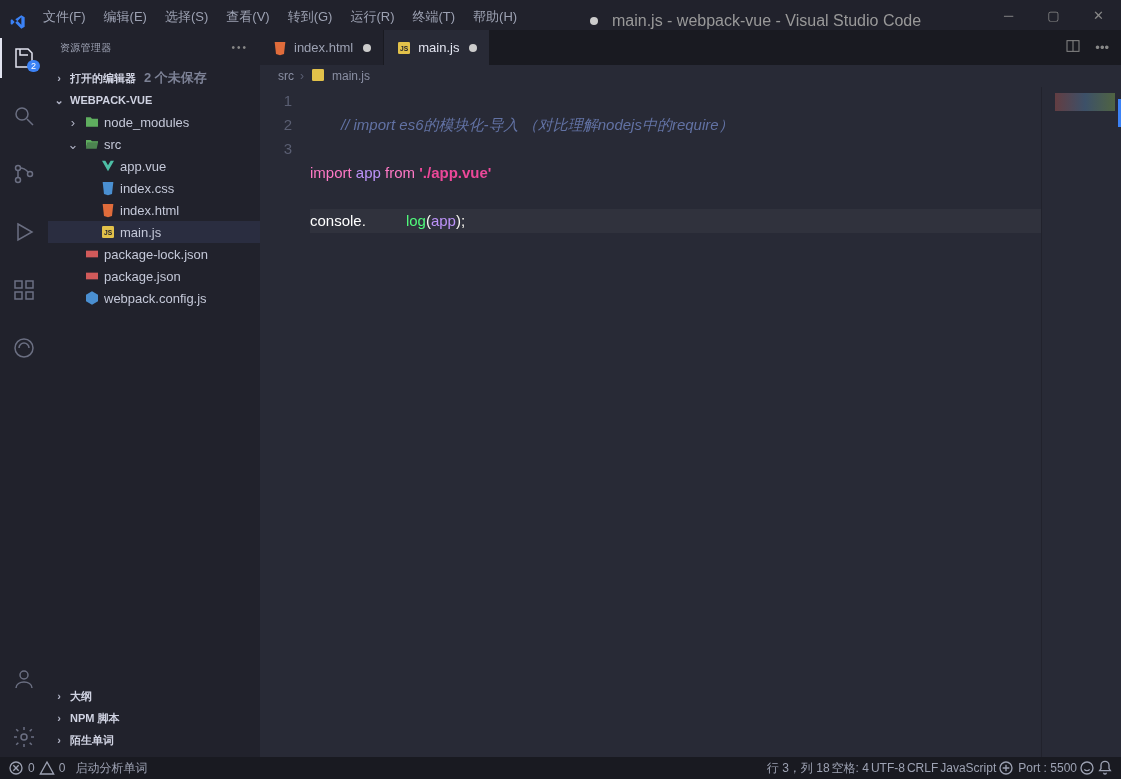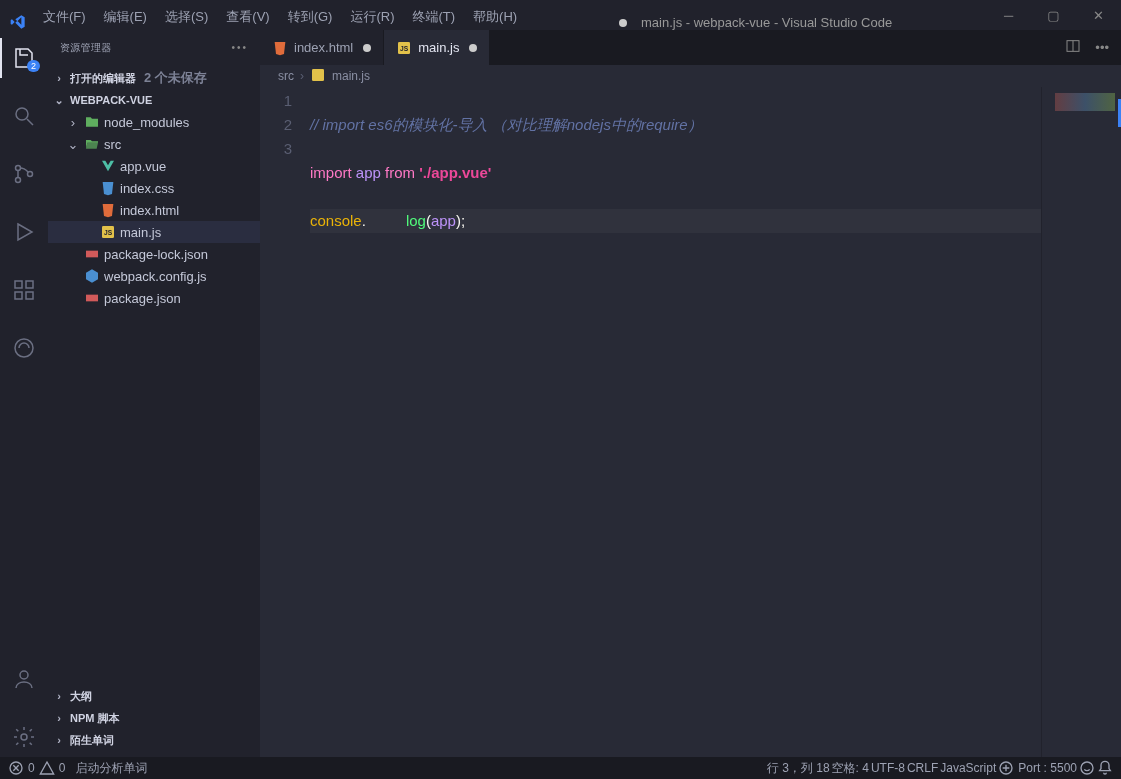--- a/index.html
+++ b/index.html
@@ -4,21 +4,21 @@
 <style>
 * { margin: 0; padding: 0; box-sizing: border-box; font-family: "Segoe UI", "Microsoft YaHei", sans-serif; }
 body { width: 1121px; height: 779px; background: #1e1e2e; color: #cccccc; overflow: hidden; display: flex; flex-direction: column; font-size: 13px; }
 
 
 .titlebar { height: 30px; background: #21222c; display: flex; align-items: flex-end; color: #9da2b3; }
 .titlebar .logo { width: 35px; display: flex; justify-content: center; }
 .titlebar .logo svg { width: 16px; height: 16px; }
 .menu { display: flex; gap: 2px; }
 .menu-item { padding: 4px 8px; cursor: default; }
-.title-center { flex: 1; text-align: center; font-size: 13px; display: flex; align-items: center; justify-content: center; gap: 14px; color: #999; margin-top: 20px; }
+.title-center { flex: 1; text-align: center; font-size: 16px; display: flex; align-items: center; justify-content: center; gap: 14px; color: #999; margin-top: 20px; }
 .title-center .dot { width: 8px; height: 8px; border-radius: 50%; background: #cccccc; display: inline-block; }
 .win-controls { display: flex; }
 .win-btn { width: 45px; height: 30px; display: flex; align-items: center; justify-content: center; color: #888; }
 
 
 .body { flex: 1; display: flex; min-height: 0; }
 
 
 .activitybar { width: 48px; background: #21222c; display: flex; flex-direction: column; align-items: center; padding-top: 8px; gap: 18px; color: #6b6f82; }
 .activitybar .act { width: 48px; height: 40px; display: flex; align-items: center; justify-content: center; position: relative; }
@@ -58,27 +58,27 @@
 .code-area { flex: 1; display: flex; position: relative; font-family: Consolas, "Courier New", monospace; font-size: 15px; line-height: 24px; background: #282a36; }
 .gutter { width: 50px; text-align: right; color: #5a5e72; padding-right: 18px; padding-top: 2px; }
 .code { flex: 1; padding-top: 2px; white-space: pre; }
 .code .ln { height: 24px; }
 .code .hl-line { background: rgba(255,255,255,0.04); }
 .minimap { width: 80px; background: #282a36; border-left: 1px solid #21222c; position: relative; }
 .minimap .blob { position: absolute; top: 6px; right: 6px; width: 60px; height: 18px; background: linear-gradient(90deg, #8a4a4a 0%, #4a6a8a 50%, #6a8a4a 100%); opacity: 0.6; }
 .minimap .edge { position: absolute; top: 12px; right: 0; width: 3px; height: 28px; background: #3b82f6; }
 
 
-.c-comment { color: #6272a4; font-style: italic; }
+.c-comment { color: #6272a4; font-style: italic; margin-left: 31px; }
 .c-kw  { color: #ff79c6; }
 .c-var { color: #bd93f9; }
 .c-str { color: #ec4899; font-weight: bold; }
 .c-fn  { color: #50fa7b; margin-left: 40px; }
 .c-punc{ color: #f8f8f2; }
-.c-obj { color: #eab308; }
+.c-obj { color: #ffffff; }
 
 
 .statusbar { height: 22px; background: #191a21; display: flex; align-items: center; color: #9da2b3; font-size: 12px; padding: 0 8px; gap: 12px; }
 .statusbar .sb-left { display: flex; gap: 10px; align-items: center; }
 .statusbar .sb-right { margin-left: auto; display: flex; gap: 2px; align-items: center; }
 .statusbar .sb-item { display: flex; align-items: center; gap: 4px; }
 
 
 .ic-orange { color: #e06c3b; }
 .ic-yellow { color: #e2c14a; }
@@ -259,35 +259,35 @@
         <span class="chev"></span>
         <span class="icon ic-red">
             <svg viewBox="0 0 24 24" fill="currentColor">
               <rect x="3" y="7" width="18" height="10"></rect>
             </svg>
           </span>
         <span class="label">package-lock.json</span>
       </div>
       <div class="tree-row indent1">
         <span class="chev"></span>
+        <span class="icon ic-red">
+            <svg viewBox="0 0 24 24" fill="currentColor">
+              <rect x="3" y="7" width="18" height="10"></rect>
+            </svg>
+          </span>
+        <span class="label">package.json</span>
+      </div>
+      <div class="tree-row indent1">
+        <span class="chev"></span>
         <span class="icon ic-blue">
             <svg viewBox="0 0 24 24" fill="currentColor">
               <path d="M12 2l9 5v10l-9 5-9-5V7z"></path>
             </svg>
           </span>
         <span class="label">webpack.config.js</span>
-      </div>
-      <div class="tree-row indent1">
-        <span class="chev"></span>
-        <span class="icon ic-red">
-            <svg viewBox="0 0 24 24" fill="currentColor">
-              <rect x="3" y="7" width="18" height="10"></rect>
-            </svg>
-          </span>
-        <span class="label">package.json</span>
       </div>
     </div>
 
     <div class="bottom-sections">
       <div class="tree-row section">
         <span class="chev">›</span>
         <span class="label">大纲</span>
       </div>
       <div class="tree-row section">
         <span class="chev">›</span>

